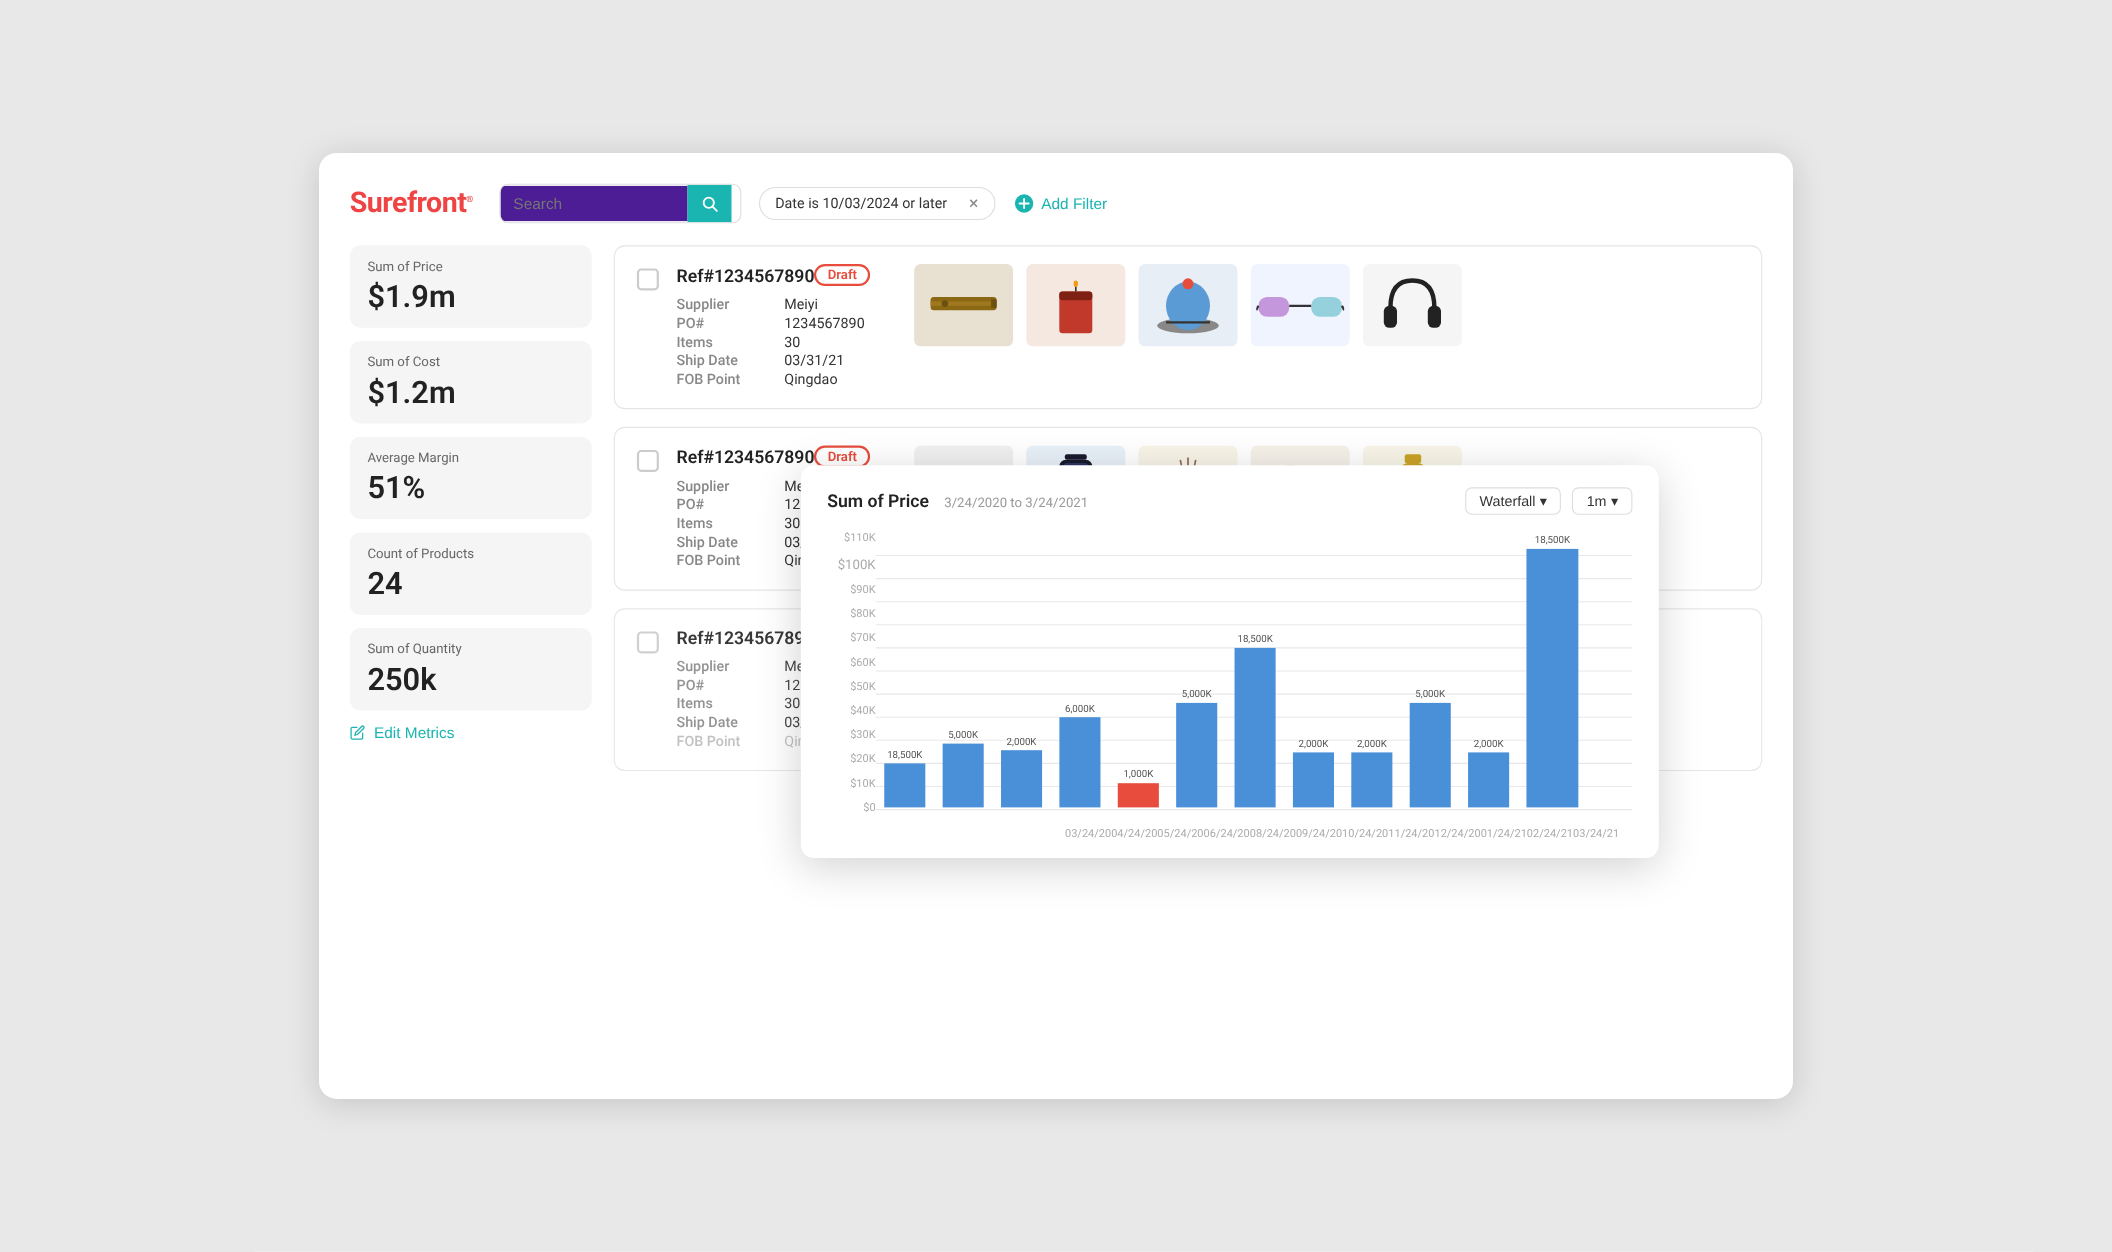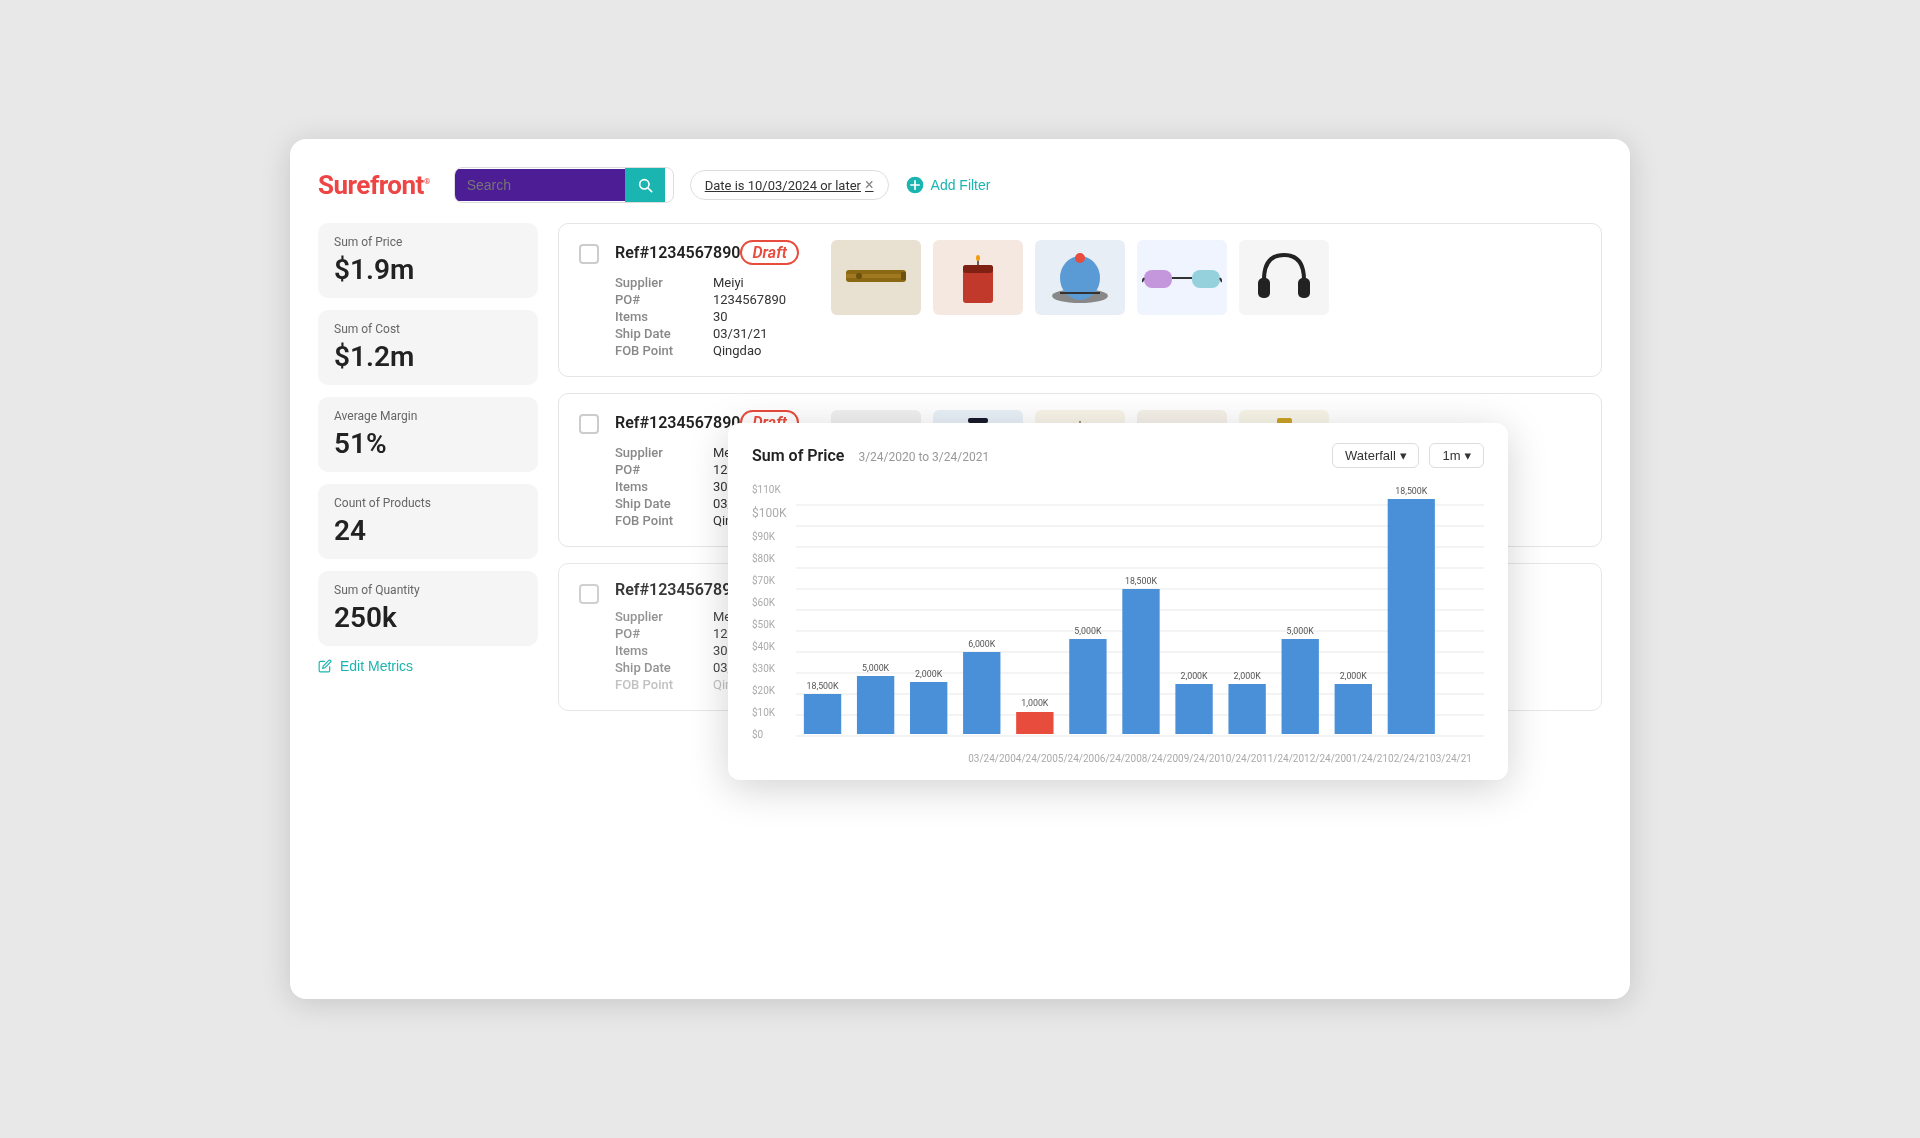--- a/index.html
+++ b/index.html
@@ -65,27 +65,26 @@
       border: none;
       padding: 9px 12px;
       cursor: pointer;
       display: flex;
       align-items: center;
       justify-content: center;
     }
     .filter-chip {
       display: flex;
       align-items: center;
-      gap: 4px;
+      gap: 20px;
       border: 1.5px solid #ddd;
       border-radius: 20px;
       padding: 6px 14px;
       font-size: 13px;
       color: #333;
-      text-decoration: underline;
     }
     .filter-close {
       color: #888;
       cursor: pointer;
       font-size: 16px;
       line-height: 1;
     }
     .add-filter-btn {
       display: flex;
       align-items: center;
@@ -166,23 +165,22 @@
       color: #222;
       margin-bottom: 10px;
       display: flex;
       align-items: center;
     }
     .draft-badge {
       border: 2px solid #e74c3c;
       color: #e74c3c;
       border-radius: 20px;
       padding: 1px 10px;
-      font-size: 16px;
+      font-size: 12px;
       font-weight: 600;
-      font-style: italic;
     }
     .po-field {
       display: grid;
       grid-template-columns: 90px 1fr;
       gap: 19px 8px;
       font-size: 13px;
       margin-bottom: 2px;
     }
     .po-field-label {
       color: #888;
@@ -523,21 +521,21 @@
             </button>
             <button class="chart-control-btn">
               <span>1m</span>
               <span>▾</span>
             </button>
           </div>
         </div>
 
         <div style="display:flex; height:280px;">
 
-          <div style="display:flex; flex-direction:column; justify-content:space-between; padding-bottom:24px; width:44px; flex-shrink:0;">
+          <div style="display:flex; flex-direction:column; justify-content:space-between; padding-bottom:24px; width:44px; flex-shrink:0;align-items:flex-end;">
             <span style="font-size:10px;color:#aaa;">$110K</span>
             <span style="font-size:12px;color:#aaa;">$100K</span>
             <span style="font-size:10px;color:#aaa;">$90K</span>
             <span style="font-size:10px;color:#aaa;">$80K</span>
             <span style="font-size:10px;color:#aaa;">$70K</span>
             <span style="font-size:10px;color:#aaa;">$60K</span>
             <span style="font-size:10px;color:#aaa;">$50K</span>
             <span style="font-size:10px;color:#aaa;">$40K</span>
             <span style="font-size:10px;color:#aaa;">$30K</span>
             <span style="font-size:10px;color:#aaa;">$20K</span>

